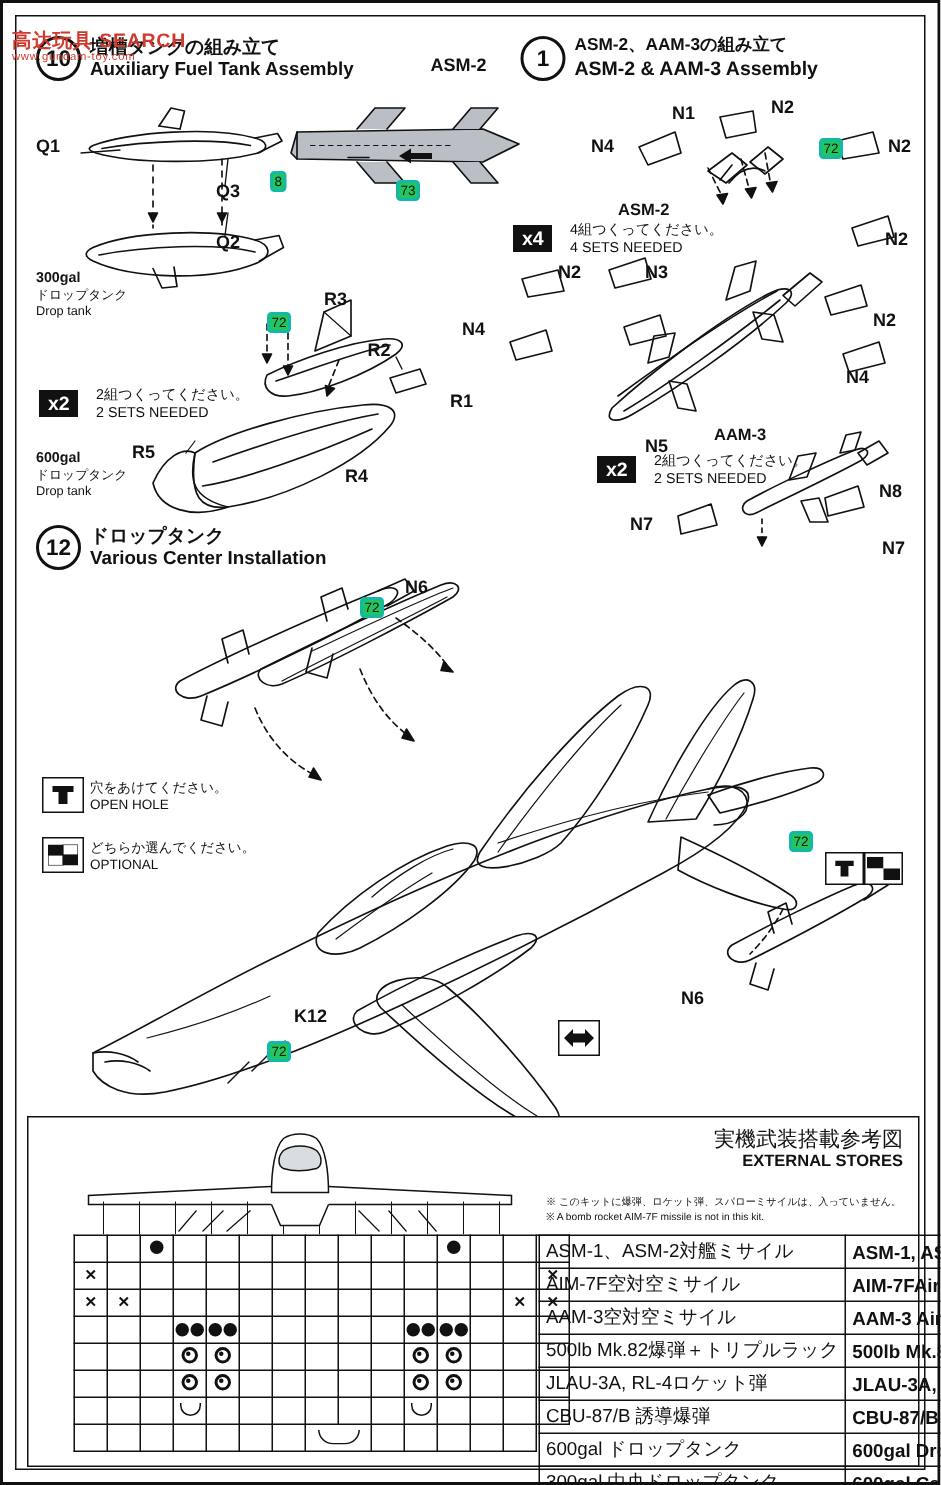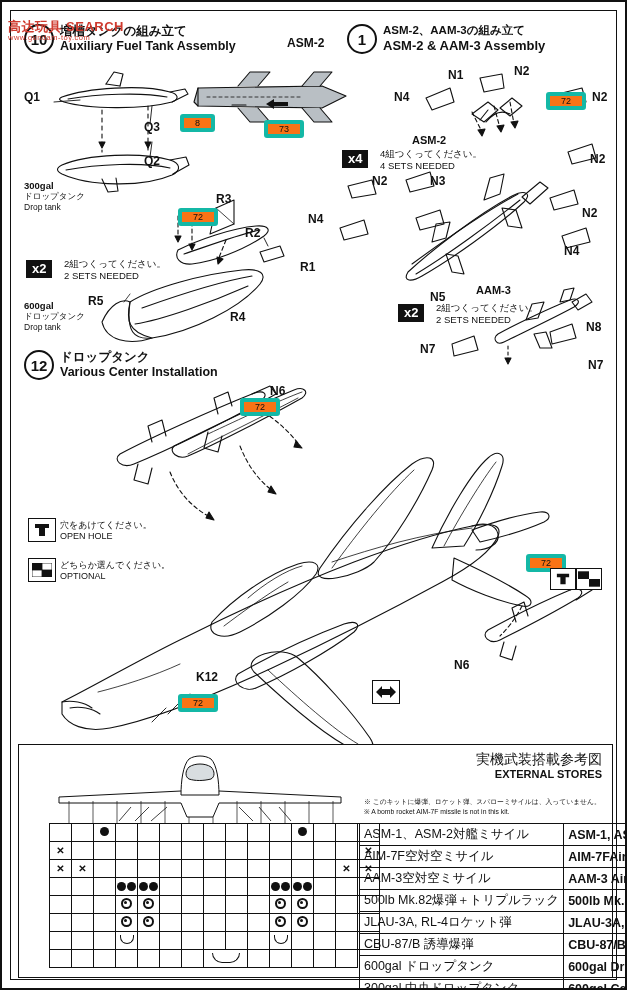--- a/index.html
+++ b/index.html
@@ -41,22 +41,22 @@
   .step-txt{line-height:1.18;}
   .jp{font-size:12.5px;font-weight:bold;}
   .en{font-size:12.5px;font-weight:bold;}
 
   
   .lbl{position:absolute;font-size:12px;font-weight:bold;white-space:nowrap;}
   .lbl.mid{font-size:11px;font-weight:bold;}
 
   
   .tag{
-    position:absolute;border:4px solid #14b8a6;border-radius:3px;
-    font-size:9px;padding:0 11px;background:#f97316;white-space:nowrap;
+    position:absolute;border:2px solid #14b8a6;border-radius:3px;
+    font-size:9px;padding:0 1px;background:#22c55e;white-space:nowrap;
   }
 
   
   .badge{
     position:absolute;background:#111;color:#fff;
     font-size:13px;font-weight:bold;
     padding:1px 6px 2px 6px;
     letter-spacing:0;
   }
   .badge-note{position:absolute;font-size:9.5px;line-height:1.25;white-space:nowrap;}

